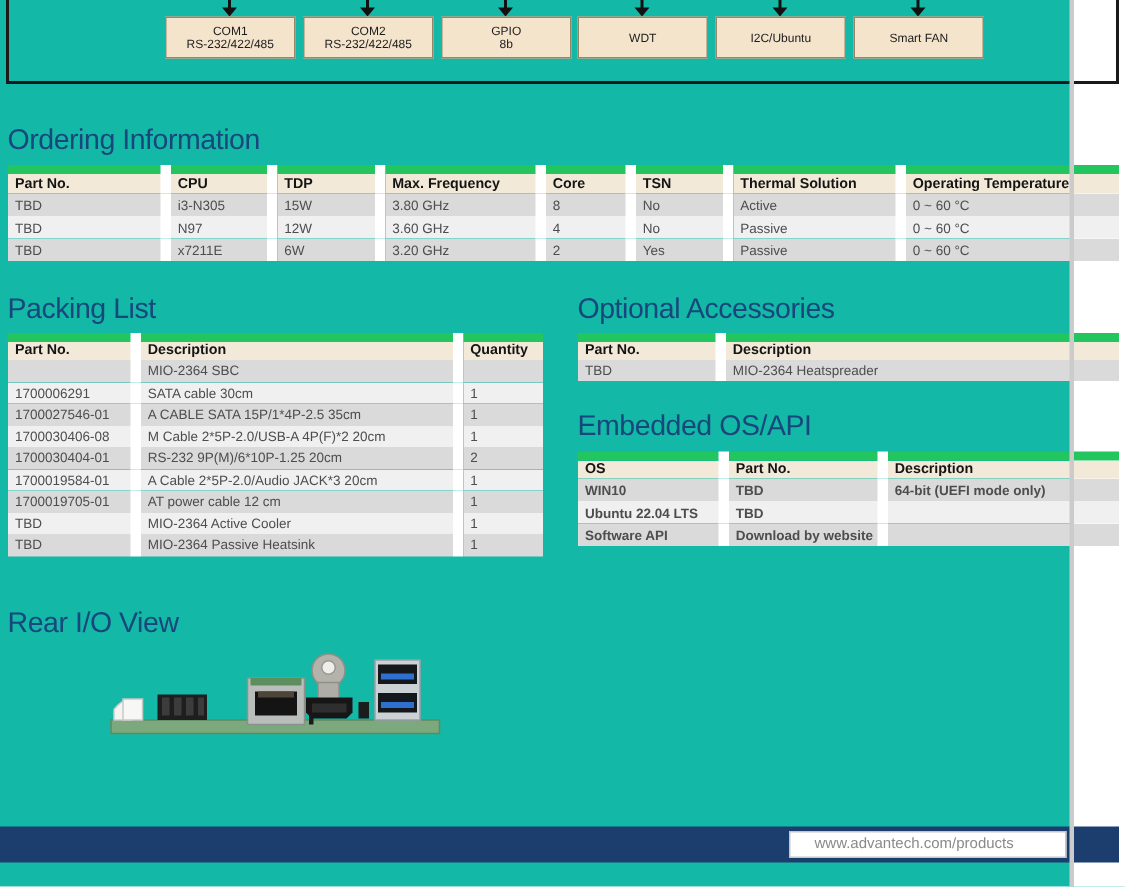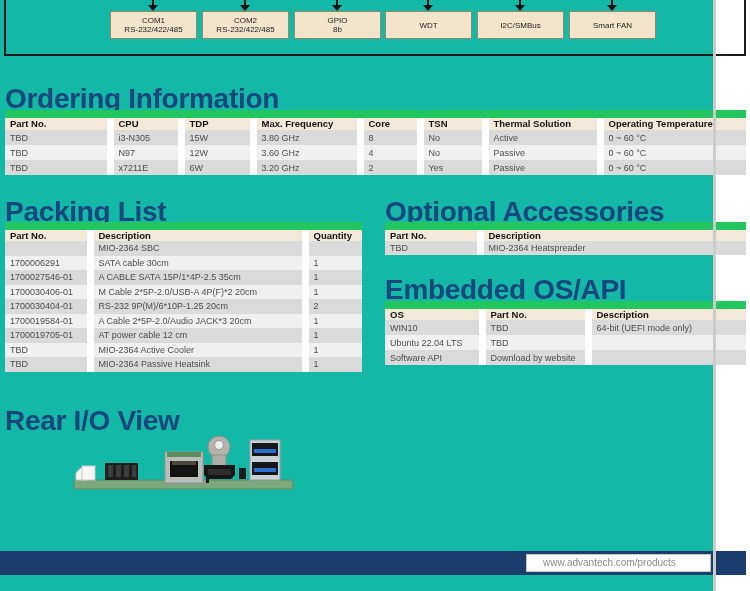--- a/index.html
+++ b/index.html
@@ -17,37 +17,37 @@
   .diag-box { position:absolute; top:11px; width:87px; height:28px;
               background:#f4e4cc; border:1px solid #97876a;
               display:flex; flex-direction:column; align-items:center; justify-content:center;
               font-size:8px; line-height:9px; color:#1c1c1c; text-align:center; }
   .diag-arrow-stem { position:absolute; top:0; width:2px; height:6px; background:#111; }
   .diag-arrow-head { position:absolute; top:5px; width:0; height:0;
                      border-left:5px solid transparent; border-right:5px solid transparent;
                      border-top:6px solid #111; }
 
   
-  .sec-title { position:absolute; font-size:28px; font-weight:bold; letter-spacing:-0.3px;
+  .sec-title { position:absolute; font-size:19px; font-weight:normal; letter-spacing:-0.3px;
                color:#17477c; white-space:nowrap; }
 
   
   table.dt { position:absolute; border-collapse:collapse; table-layout:fixed;
-             border-top:8px solid #22c55e; }
+             border-top:6px solid #22c55e; }
   table.dt th, table.dt td { border-right:7px solid #ffffff; padding:0 2px 0 5px;
              font-size:9px; line-height:10px; text-align:left; vertical-align:middle;
              overflow:hidden; white-space:nowrap; }
   table.dt th:last-child, table.dt td:last-child { border-right:none; }
   table.dt th { background:#f2e9d9; color:#141414; font-weight:bold; font-size:9.5px; }
   table.dt tbody tr:nth-child(odd) td { background:#dadada; }
   table.dt tbody tr:nth-child(even) td { background:#f0f0f1; }
   table.dt td { color:#4d4d4d; }
   table.dt.h16 th { height:16px; }  table.dt.h16 td { height:15px; }
   table.dt.h15 th { height:15px; }  table.dt.h15 td { height:14.5px; }
-  table.dt.h15b th { height:15px; } table.dt.h15b td { height:15px; }
+  table.dt.h15b th { height:15px; } table.dt.h15b td { height:15px;font-weight:bold; }
   table.dt.h14 th { height:15px; }  table.dt.h14 td { height:14px; }
 
   
   #rear-io-art { position:absolute; left:66px; top:430px; }
 
   
   #footer-bar { position:absolute; left:0; top:551px; width:746px; height:24px; background:#1b3e6e; }
   #footer-label { position:absolute; right:225px; top:0; height:24px; line-height:24px;
                   color:#ffffff; font-weight:bold; font-size:11px; white-space:nowrap; }
   #footer-urlbox { position:absolute; left:526px; top:3px; width:185px; height:18px;
@@ -79,21 +79,21 @@
         <span>8b</span>
       </div>
       <div class="diag-arrow-stem" style="left: 421px;"></div>
       <div class="diag-arrow-head" style="left: 417px;"></div>
       <div class="diag-box" style="left: 379px;">
         <span>WDT</span>
       </div>
       <div class="diag-arrow-stem" style="left: 513px;"></div>
       <div class="diag-arrow-head" style="left: 509px;"></div>
       <div class="diag-box" style="left: 471px;">
-        <span>I2C/SMBus</span>
+        <span>I2C/Ubuntu</span>
       </div>
       <div class="diag-arrow-stem" style="left: 605px;"></div>
       <div class="diag-arrow-head" style="left: 601px;"></div>
       <div class="diag-box" style="left: 563px;">
         <span>Smart FAN</span>
       </div>
     </div>
 
   <div class="sec-title" style="left:5px; top:83px;">Ordering Information</div>
   <div class="sec-title" style="left:5px; top:196px;">Packing List</div>
@@ -180,21 +180,21 @@
           <td>1700006291</td>
           <td>SATA cable 30cm</td>
           <td>1</td>
         </tr>
         <tr>
           <td>1700027546-01</td>
           <td>A CABLE SATA 15P/1*4P-2.5 35cm</td>
           <td>1</td>
         </tr>
         <tr>
-          <td>1700030406-01</td>
+          <td>1700030406-08</td>
           <td>M Cable 2*5P-2.0/USB-A 4P(F)*2 20cm</td>
           <td>1</td>
         </tr>
         <tr>
           <td>1700030404-01</td>
           <td>RS-232 9P(M)/6*10P-1.25 20cm</td>
           <td>2</td>
         </tr>
         <tr>
           <td>1700019584-01</td>

